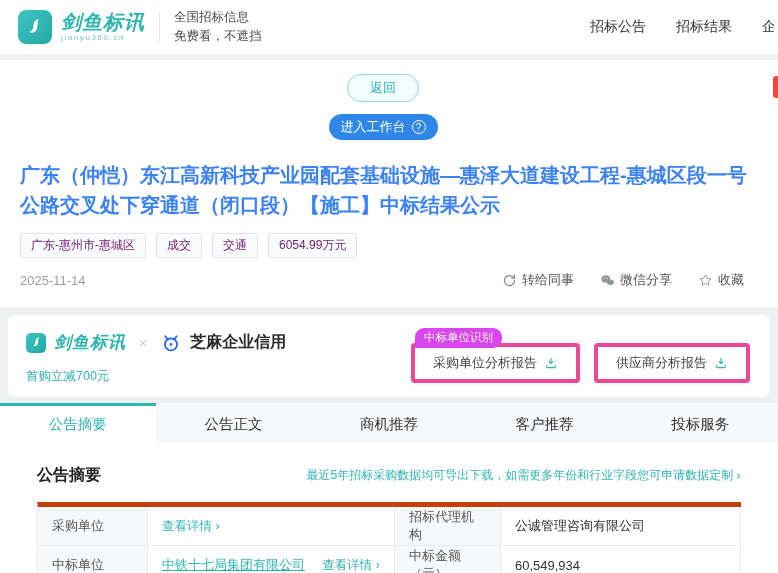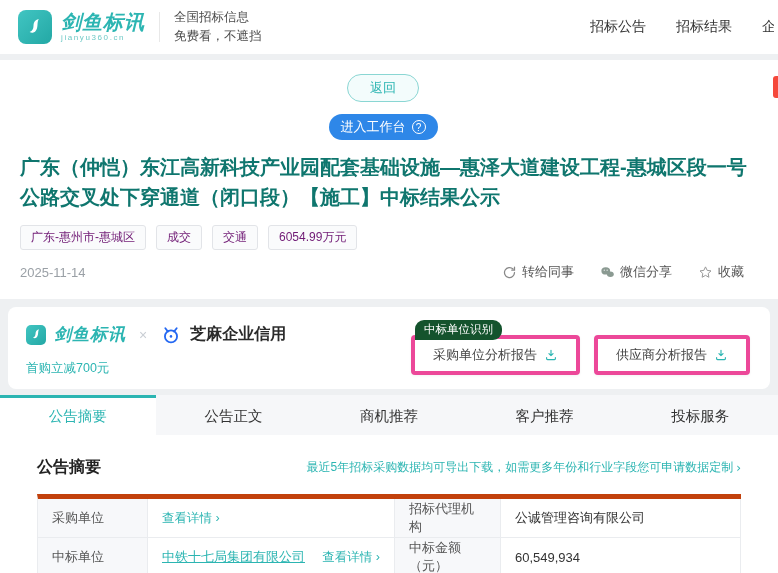--- a/index.html
+++ b/index.html
@@ -20,41 +20,41 @@
   .top-nav .nav-item { cursor:pointer; white-space:nowrap; }
   .top-nav .nav-item.clipped { width:12px; overflow:hidden; margin-right:-22px; }
 
   
   .main-card { background:#fff; margin-top:6px; padding:14px 20px 18px; position:relative; }
   .floating-edge { position:absolute; right:0; top:16px; width:5px; height:22px; background:#f5483b; border-radius:3px 0 0 3px; cursor:pointer; }
   .toolbar { display:flex; justify-content:flex-end; align-items:center; gap:12px; padding-right:12px;flex-direction:column; }
   .btn-back { font-size:13px; color:#2cb5b2; background:#f3fcfc; border:1px solid #8ad6d3; border-radius:14px; padding:4px 22px; cursor:pointer; }
   .btn-workspace { font-size:13px; color:#fff; background:#2e87e8; border:none; border-radius:14px; padding:4px 12px; display:flex; align-items:center; gap:6px; cursor:pointer; }
   .qmark { width:14px; height:14px; border:1px solid #fff; border-radius:50%; font-size:10px; display:inline-flex; align-items:center; justify-content:center; }
-  .page-title { margin-top:12px; font-size:20px; font-weight:bold; color:#0f766e; line-height:1.5; padding-right:6px; }
+  .page-title { margin-top:20px; font-size:20px; font-weight:bold; color:#3b82f6; line-height:1.5; padding-right:6px; }
   .tag-row { display:flex; gap:10px; margin-top:13px; }
   .tag { border:1px solid #e2e4e8; background:#fafbfc; color:#701a75; font-size:12px; padding:3px 10px; border-radius:3px; }
   .meta-row { display:flex; justify-content:space-between; align-items:center; margin-top:13px; }
   .pub-date { font-size:13px; color:#9aa0a6; }
   .action-row { display:flex; gap:26px; margin-right:14px; }
   .action-item { display:flex; align-items:center; gap:5px; font-size:13px; color:#555; cursor:pointer; }
   .action-item svg { width:15px; height:15px; }
 
   
   .promo-card { background:#fff; border-radius:8px; margin:8px 8px 0; padding:16px 18px 12px; display:flex; justify-content:space-between; align-items:flex-start; }
   .brand-row { display:flex; align-items:center; gap:8px; }
   .mini-logo { width:20px; height:20px; border-radius:5px; background:linear-gradient(135deg,#41c5c2,#23a8a5); display:flex; align-items:center; justify-content:center; }
   .mini-logo svg { width:13px; height:13px; }
   .mini-brand-name { font-size:17px; font-weight:bold; font-style:italic; color:#2cb5b2; letter-spacing:1px; }
   .x-sep { color:#c9ced4; font-size:14px; margin:0 5px; }
   .zhima-icon svg { width:22px; height:22px; display:block; }
   .zhima-name { font-size:16px; font-weight:bold; color:#2b2b2b; }
   .offer-text { margin-top:14px; font-size:12.5px; color:#2cb5b2; cursor:pointer; }
   .report-area { position:relative; padding-top:12px; margin-right:2px; }
-  .id-badge { position:absolute; top:-3px; left:4px; background:#14532d; color:#fff; font-size:11.5px; padding:2px 9px 3px; border-radius:9px 9px 9px 0; z-index:2; }
+  .id-badge { position:absolute; top:-3px; left:4px; background:#d946ef; color:#fff; font-size:11.5px; padding:2px 9px 3px; border-radius:9px 9px 9px 0; z-index:2; }
   .report-btns { display:flex; gap:14px; }
   .report-btn { background:#fff; border:4px solid #ec4899; box-shadow:0 1px 3px rgba(0,0,0,.05); border-radius:4px; padding:7px 18px; font-size:13px; color:#444; display:flex; align-items:center; gap:7px; cursor:pointer; }
   .report-btn svg { width:14px; height:14px; }
 
   
   .tab-bar { display:flex; height:40px; margin-top:6px; background:#f6f7f9; }
   .tab { flex:1; display:flex; align-items:center; justify-content:center; font-size:14.5px; color:#333; border-top:3px solid transparent; cursor:pointer; }
   .tab.active { background:#fff; color:#2cb5b2; border-top:3px solid #2cb5b2; }
 
   

